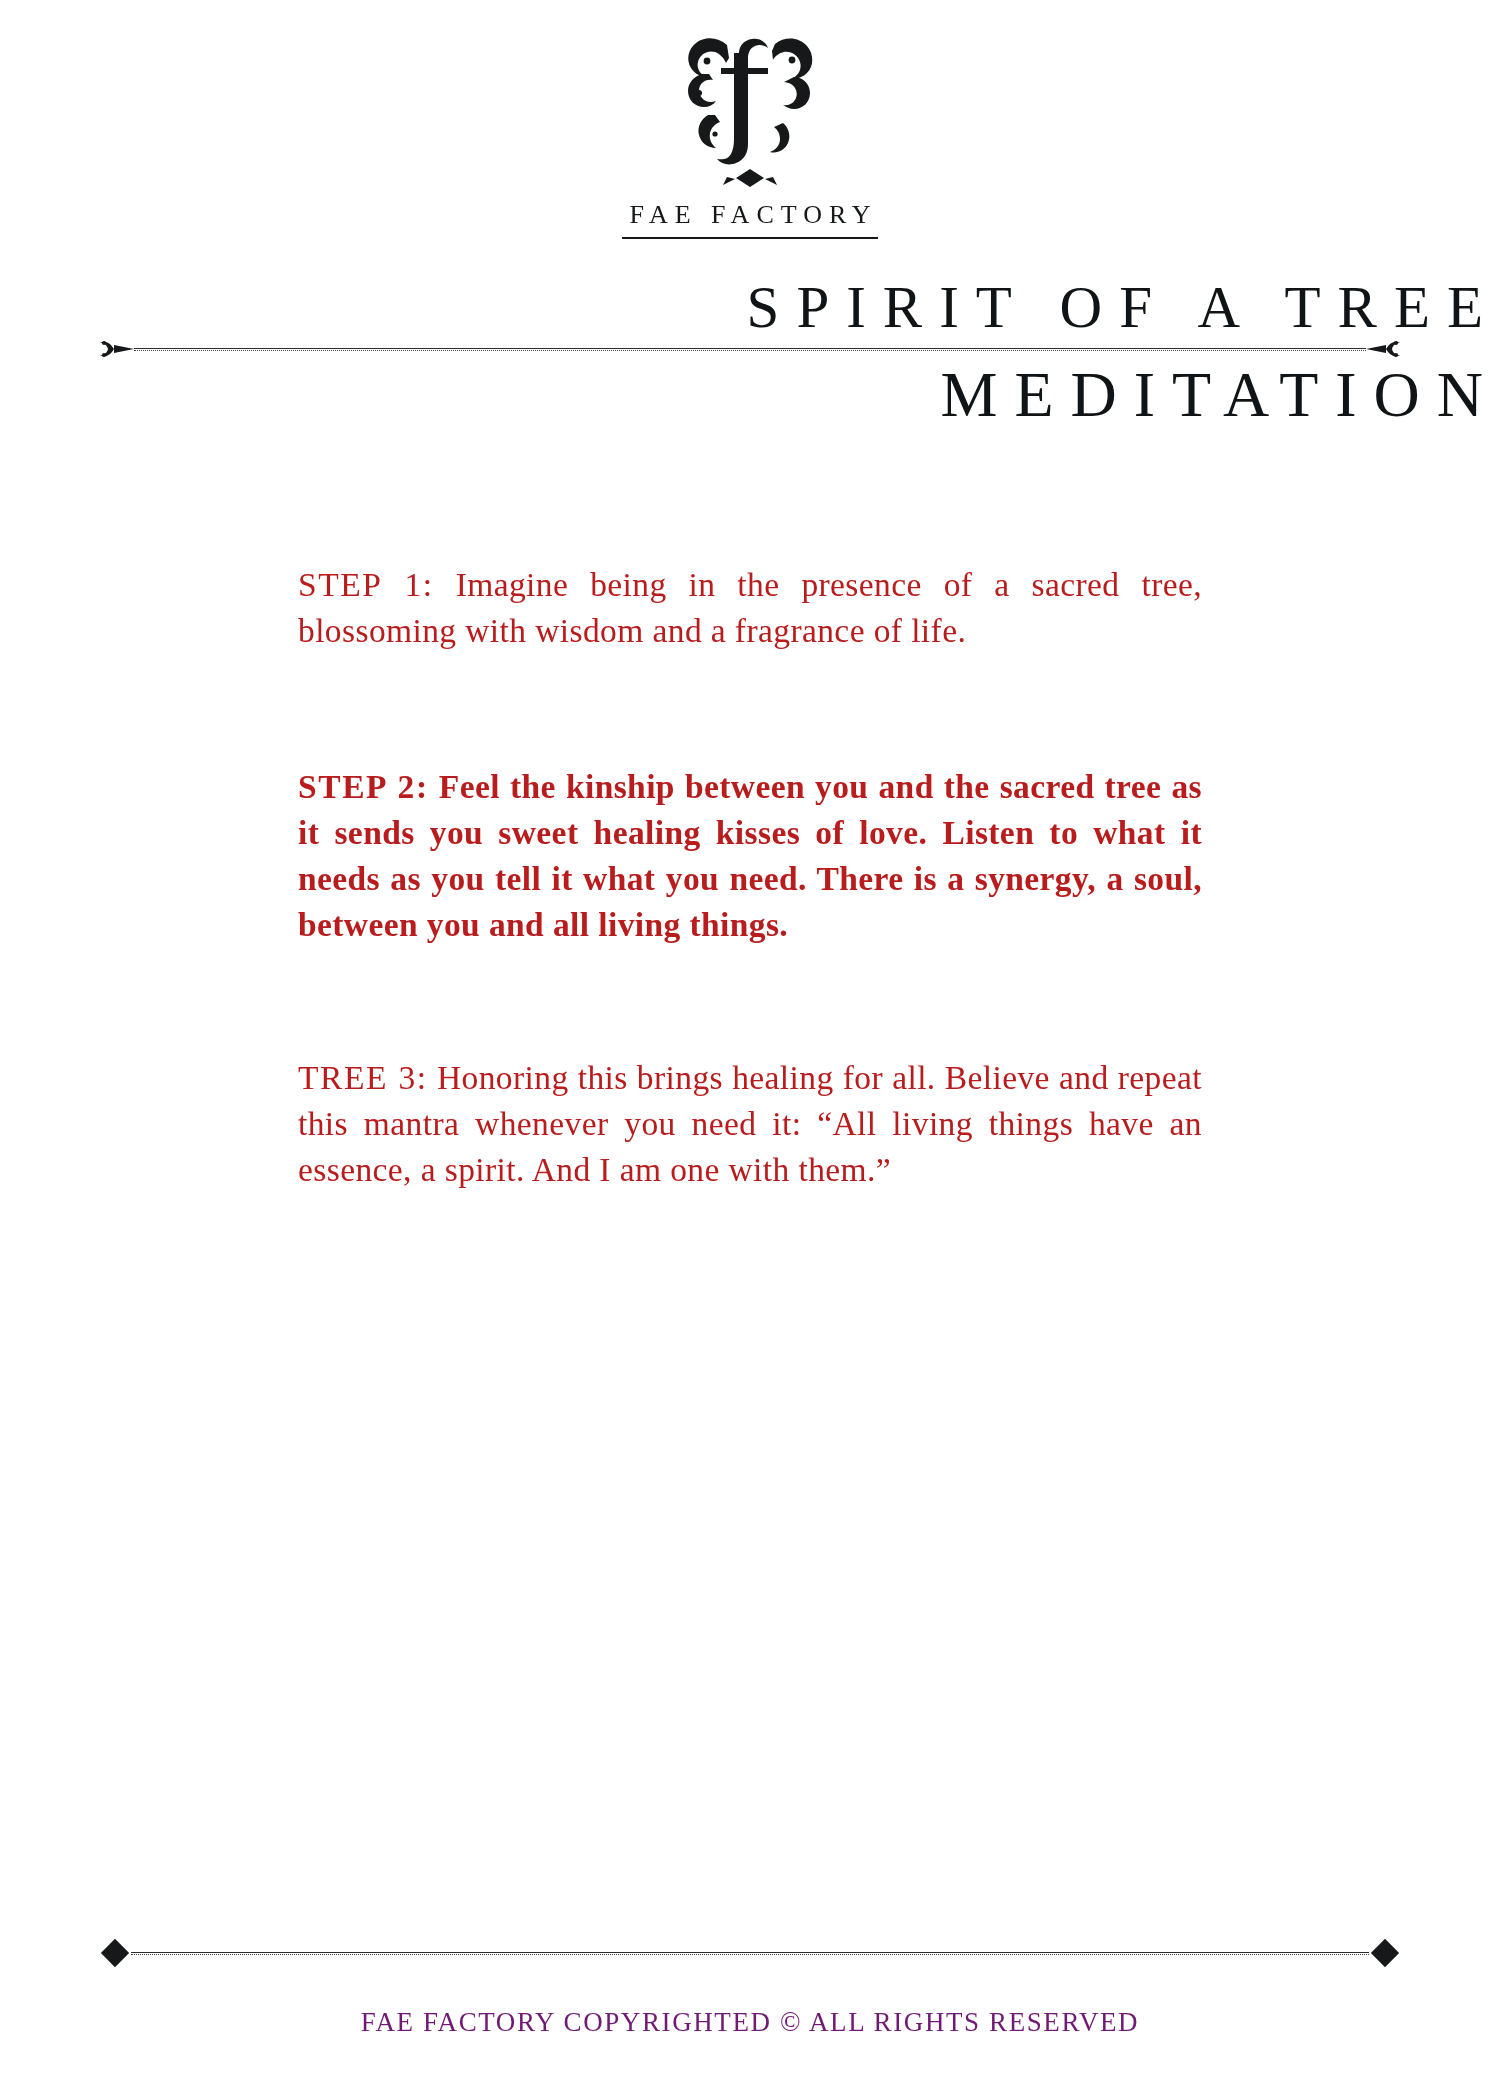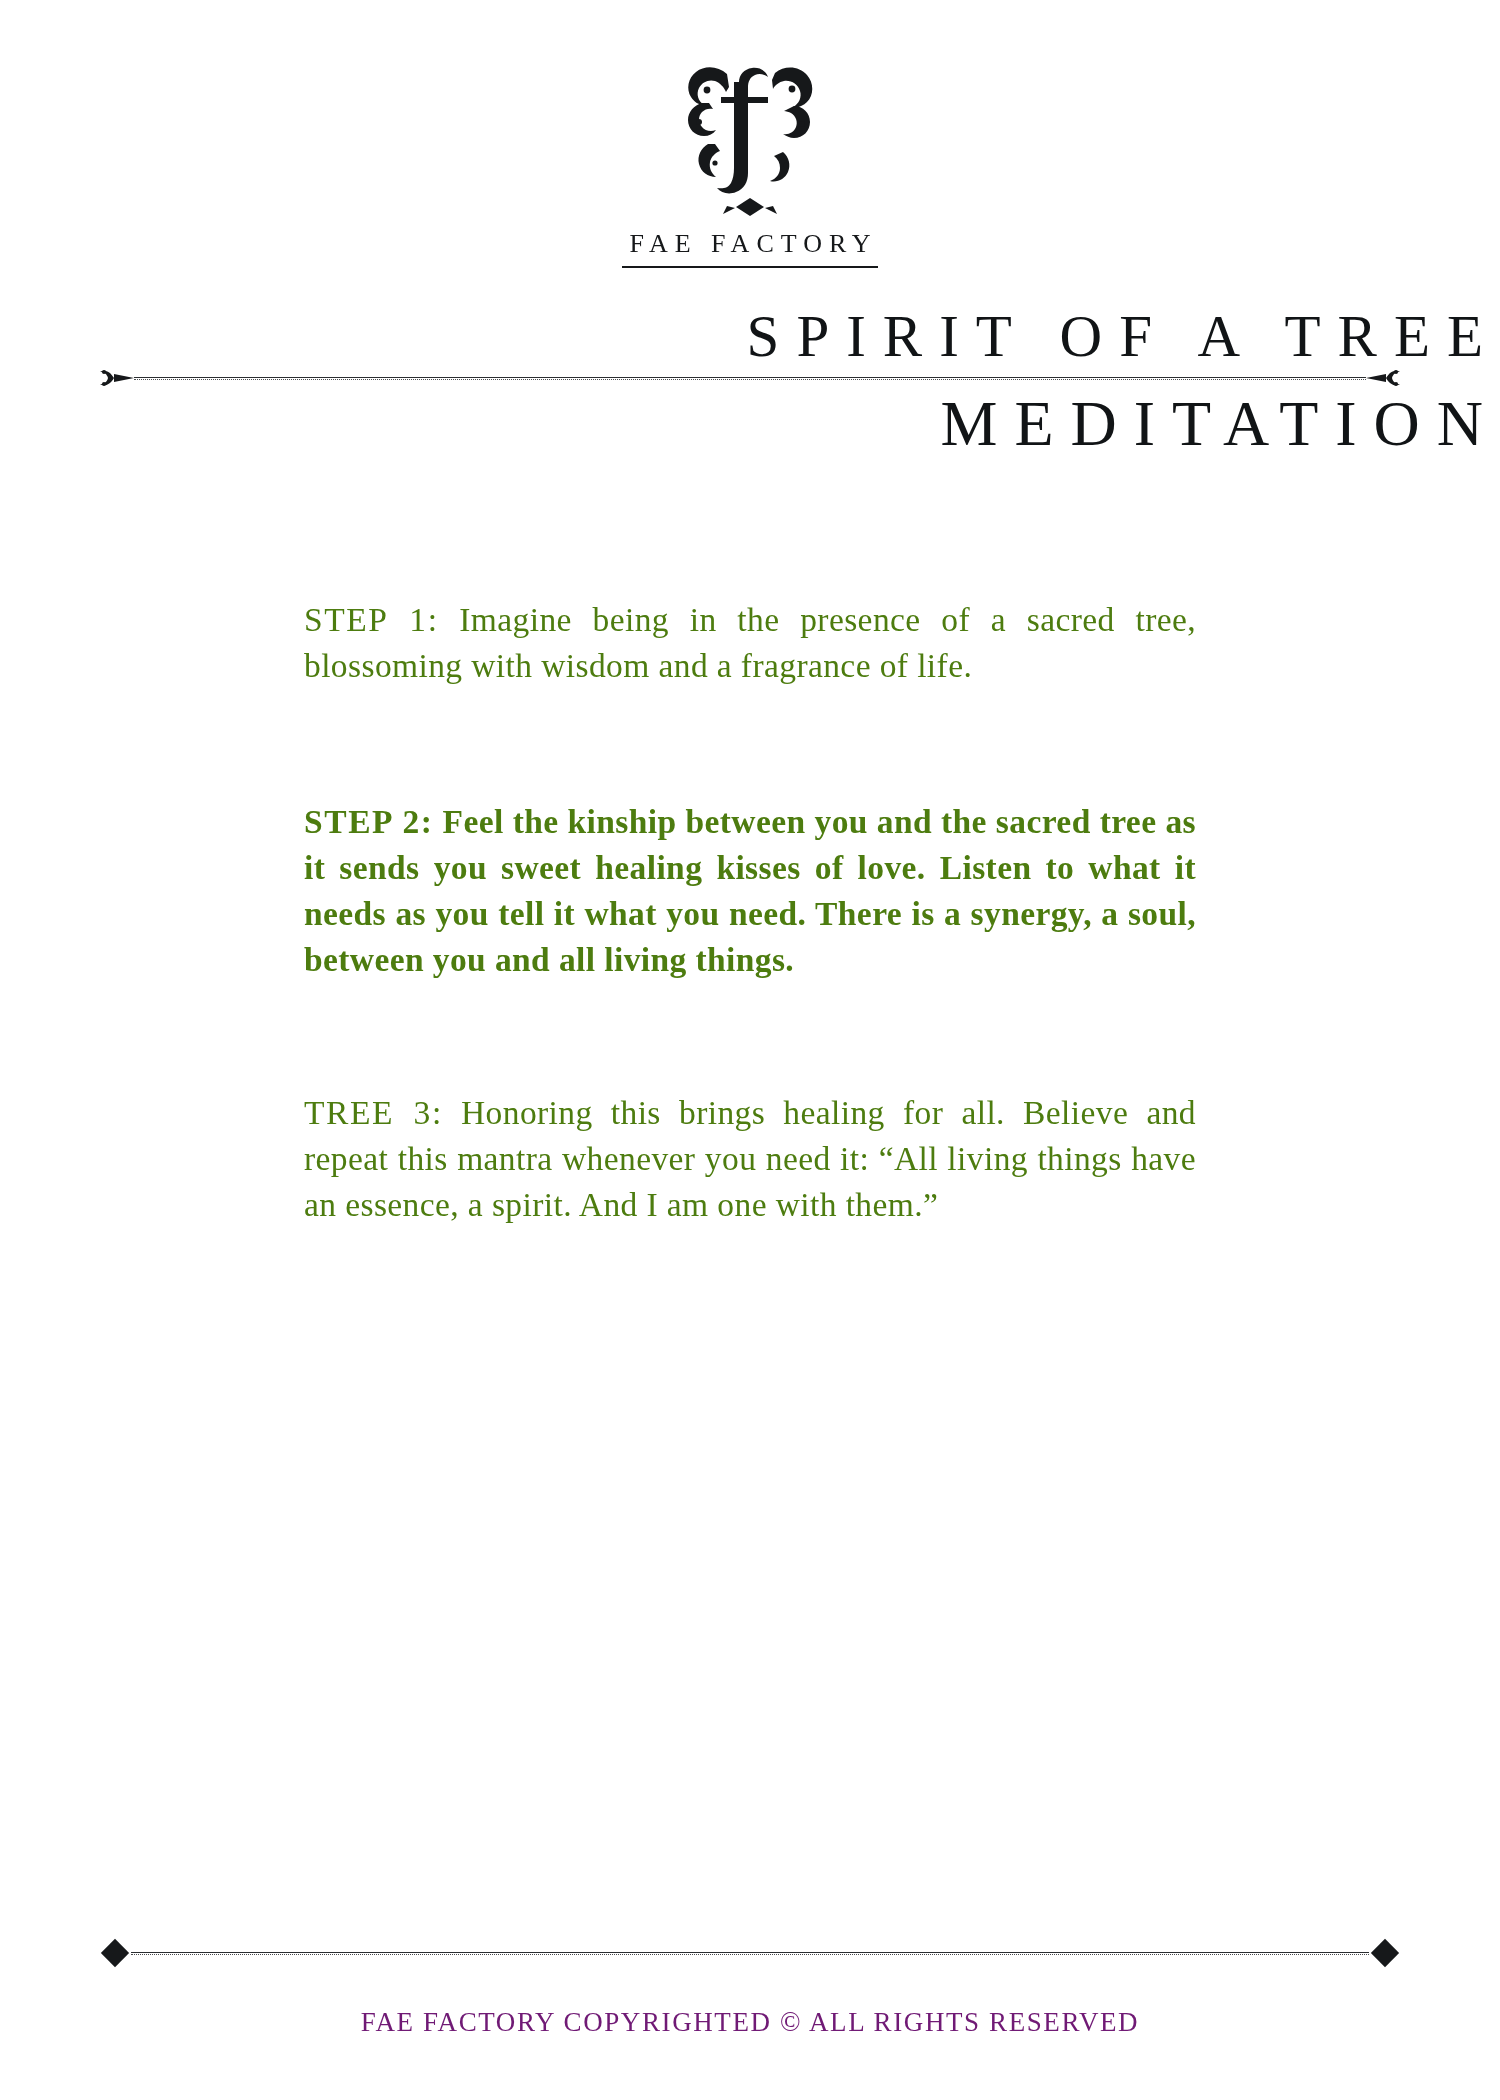--- a/index.html
+++ b/index.html
@@ -20,21 +20,21 @@
     width: 1500px;
     height: 2100px;
     box-sizing: border-box;
     padding: 0;
     position: relative;
   }
 
   
   .brand-block {
     text-align: center;
-    padding-top: 48px;
+    padding-top: 19px;
   }
   .monogram {
     width: 190px;
     height: 175px;
     margin: 0 auto;
     display: block;
   }
   .brand-name {
     margin-top: 6px;
     display: inline-block;
@@ -100,25 +100,25 @@
   
   .content {
     margin: 0 auto;
     width: 920px;
     padding-top: 122px;
   }
   .step {
     margin-bottom: 84px;
   }
   .step p {
-    margin: 14px;
+    margin: 8px;
     font-family: "Liberation Serif", serif;
     font-size: 33.5px;
     line-height: 1.37;
-    color: #4d7c0f;
+    color: #b91c1c;
     text-align: justify;
     text-justify: inter-word;
     letter-spacing: 0.4px;
   }
   .step p .lead {
     letter-spacing: 1.6px;
   }
   .step-1 { margin-bottom: 110px; }
   .step-2 { margin-bottom: 108px; font-weight: bold; }
   .step-3 { margin-bottom: 0; }

